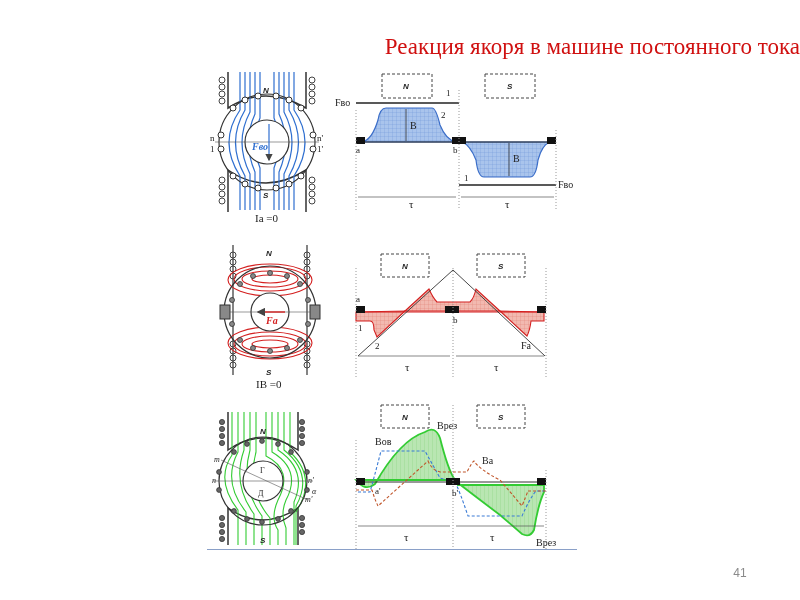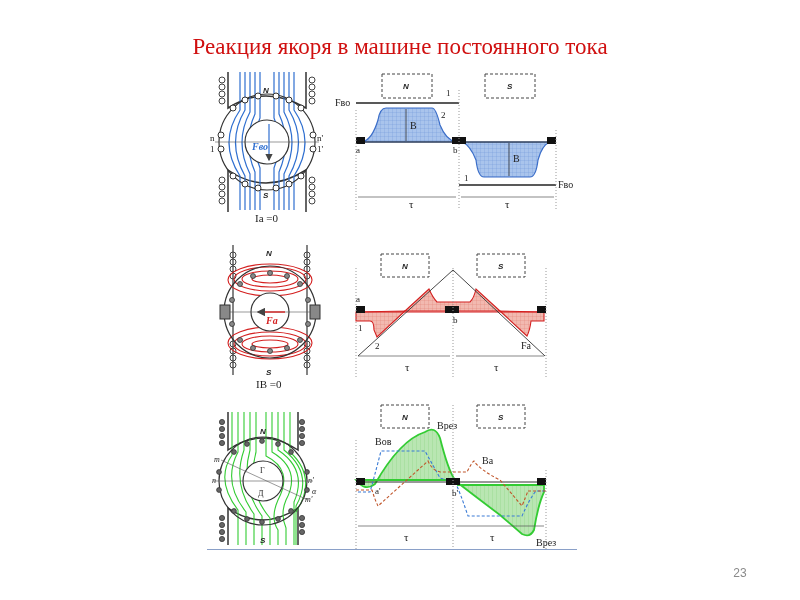--- a/index.html
+++ b/index.html
@@ -1,17 +1,17 @@
 <!DOCTYPE html>
 <html><head>
 <meta charset="utf-8">
 <style>
   html, body { margin: 0; padding: 0; background: #ffffff; }
   body { width: 800px; height: 600px; position: relative; overflow: hidden; font-family: "Liberation Serif", serif; }
-  .title { position: absolute; left: 0; top: 34px; width: 800px; text-align: center; color: #d01010; font-size: 23px; font-family: "Liberation Serif", serif; }
+  .title { position: absolute; left: 0; top: 34px; width: 800px; text-align: right; color: #d01010; font-size: 23px; font-family: "Liberation Serif", serif; }
   .page-num { position: absolute; left: 720px; top: 566px; width: 40px; text-align: center; color: #8a8a8a; font-size: 12px; font-family: "Liberation Sans", sans-serif; }
   svg { position: absolute; left: 0; top: 0; }
   .lbl { font-family: "Liberation Serif", serif; fill: #222; }
   .pole { font-family: "Liberation Sans", sans-serif; font-style: italic; font-weight: bold; fill: #222; }
   .bottom-rule { position: absolute; left: 207px; top: 549px; width: 370px; height: 1px; background: #8aa0c8; }
 </style>
 </head>
 <body>
 
 <div class="title">Реакция якоря в машине постоянного тока</div>
@@ -315,13 +315,13 @@
     <text x="482" y="464" class="lbl" font-size="10">Bа</text>
     <text x="375" y="494" class="lbl" font-size="9">a'</text>
     <text x="452" y="496" class="lbl" font-size="9">b'</text>
     <text x="536" y="546" class="lbl" font-size="10">Bрез</text>
     <text x="404" y="541" class="lbl" font-size="11">τ</text>
     <text x="490" y="541" class="lbl" font-size="11">τ</text>
   </g>
 </svg>
 
 <div class="bottom-rule"></div>
-<div class="page-num">23</div>
+<div class="page-num">41</div>
 
 </body></html>

